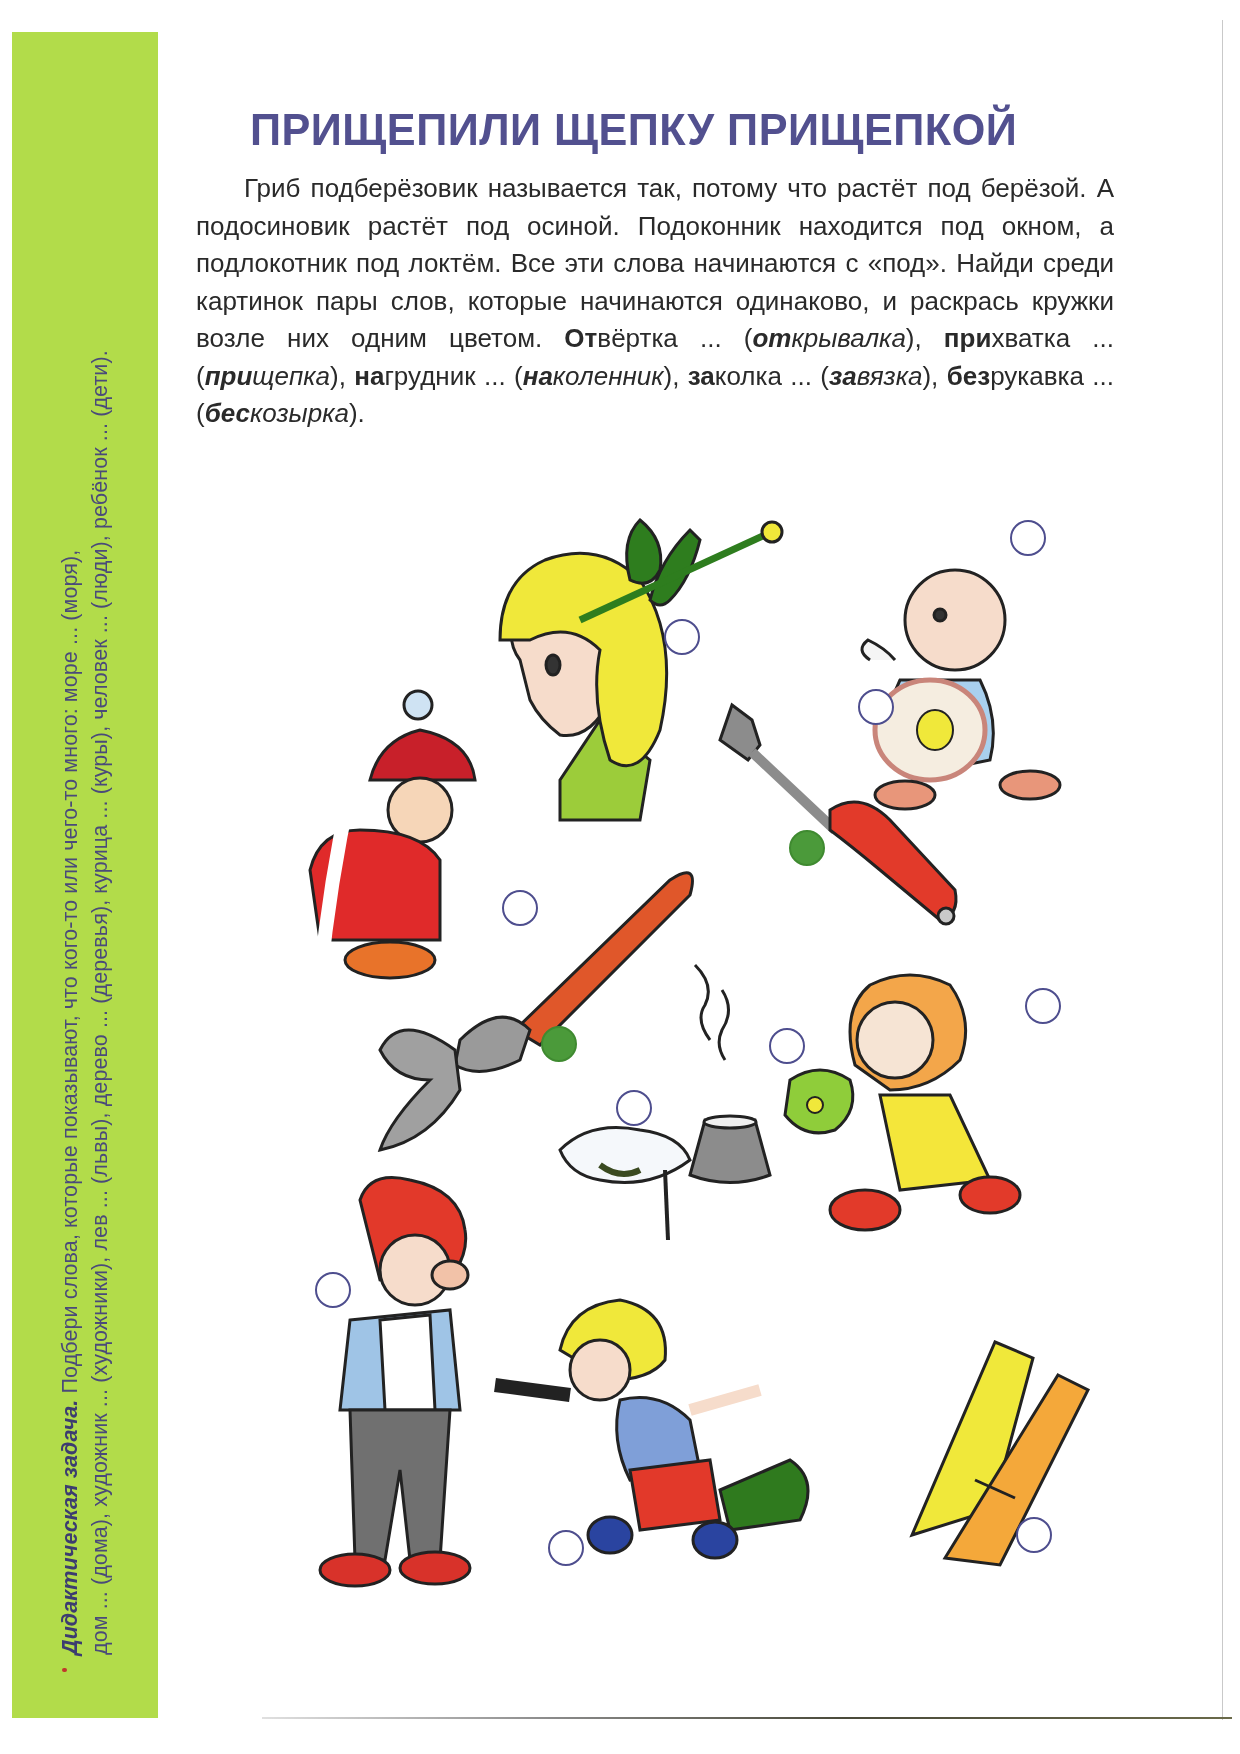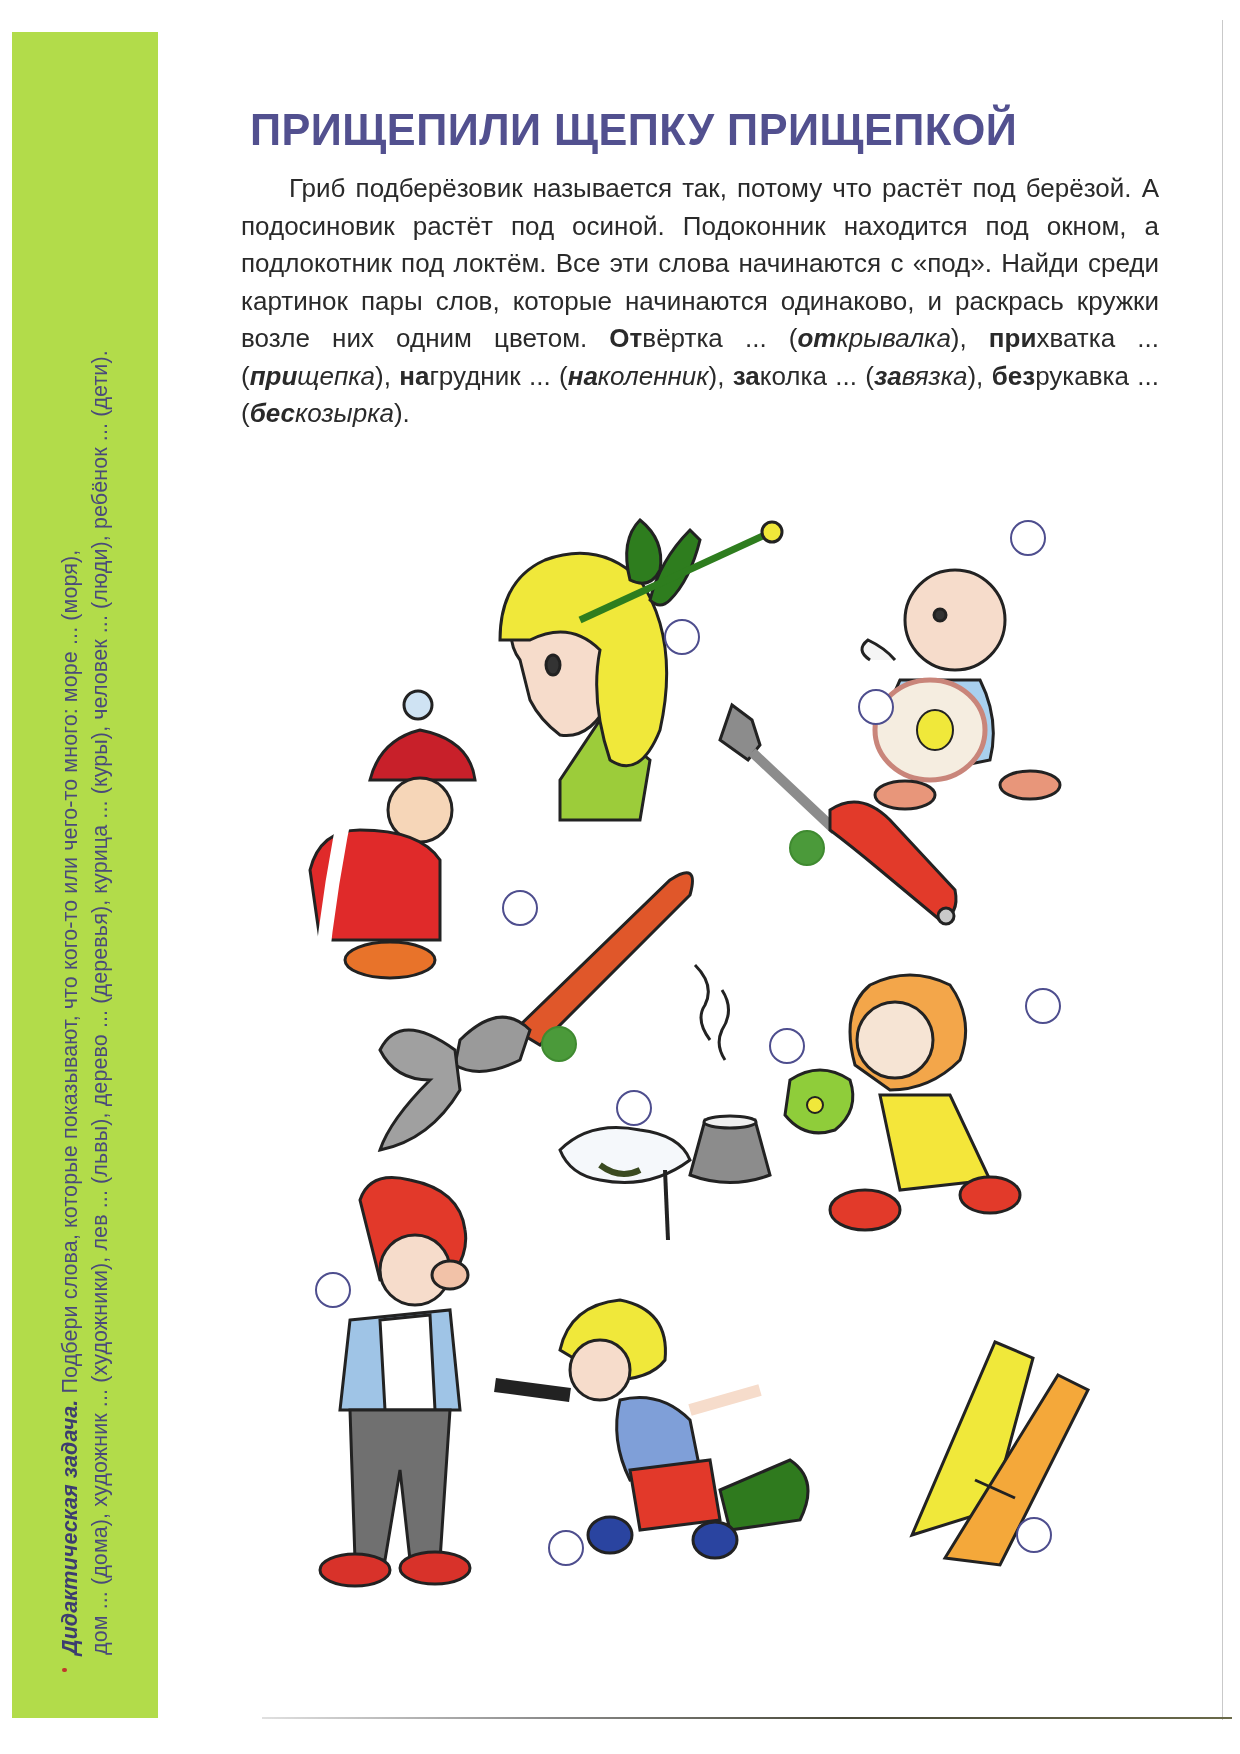--- a/index.html
+++ b/index.html
@@ -7,21 +7,21 @@
   .page { position:absolute; left:0; top:0; width:1240px; height:1754px; }
   .sidebar { position:absolute; left:12px; top:32px; width:146px; height:1686px; background:#b2dc4a; }
   .sidebar-text-wrap { position:absolute; left:0; top:0; width:146px; height:1686px; }
   .sidebar-rot { position:absolute; left:73px; top:843px; width:1560px; transform:translate(-50%,-50%) rotate(-90deg); color:#4a4a7a; font-size:21.5px; line-height:30px; letter-spacing:0.1px; }
   .sidebar-rot .line { display:block; white-space:nowrap; }
   .sidebar-rot .strong { font-weight:bold; font-style:italic; color:#3c3c70; }
   .sidebar-dot { position:absolute; left:62px; top:1668px; width:5px; height:4px; background:#c0392b; border-radius:2px; }
   .right-edge { position:absolute; left:1222px; top:20px; width:1px; height:1700px; background:#c9c9c9; }
   .bottom-line { position:absolute; left:262px; top:1717px; width:970px; height:2px; background:linear-gradient(90deg,#e0e0e0,#8a8a8a 30%,#4a4a3a 60%,#6a6a4a); }
   .title { position:absolute; left:250px; top:104px; width:820px; font-size:45px; font-weight:bold; color:#52508f; letter-spacing:0.5px; white-space:nowrap; transform:scaleX(0.96); transform-origin:left; }
-  .body-text { position:absolute; left:196px; top:170px; width:918px; font-size:26px; line-height:37.5px; color:#2a2a2a; text-align:justify;margin-left:45px; }
+  .body-text { position:absolute; left:196px; top:170px; width:918px; font-size:26px; line-height:37.5px; color:#2a2a2a; text-align:justify; }
   .body-text .indent { display:inline-block; width:48px; }
   .body-text b { font-weight:bold; }
   .body-text i b, .body-text b i { font-weight:bold; font-style:italic; }
   .body-text i { font-style:italic; }
   .illus { position:absolute; left:0; top:0; width:1240px; height:1754px; }
   .circle { position:absolute; width:36px; height:36px; border:2.5px solid #4e4e8e; border-radius:50%; background:#ffffff; box-sizing:border-box; }
   .circle.filled { background:#4b9a3a; border-color:#3f8a30; }
 </style>
 </head>
 <body>

